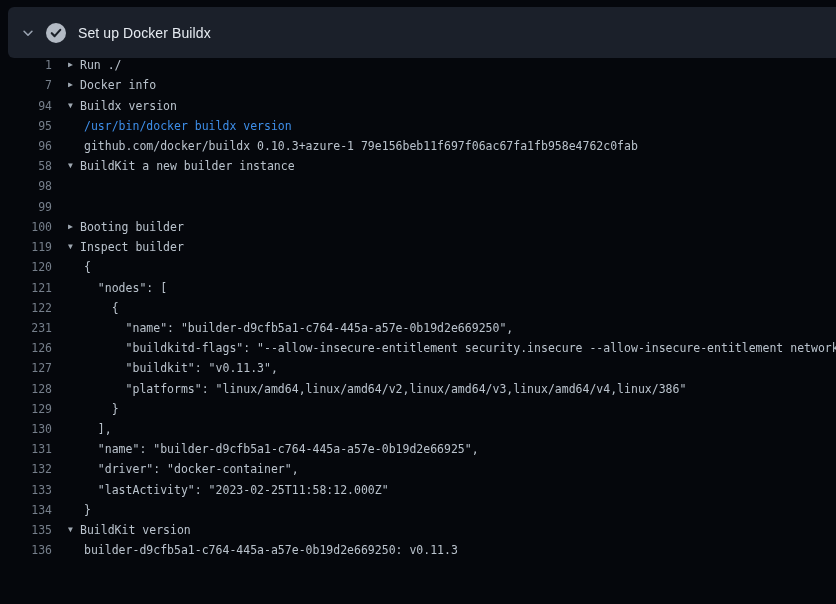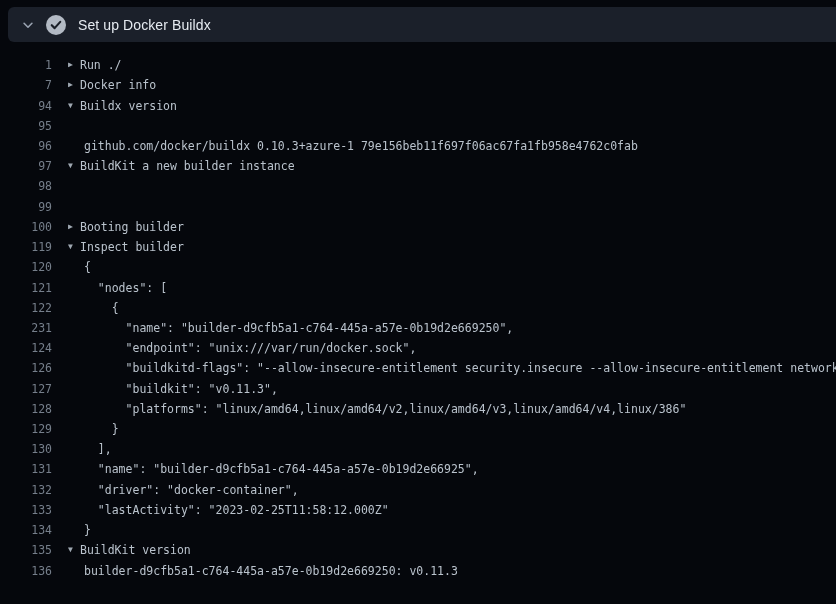--- a/index.html
+++ b/index.html
@@ -3,21 +3,21 @@
 <meta charset="utf-8">
 <style>
   * { margin:0; padding:0; box-sizing:border-box; }
   html,body { width:836px; height:604px; overflow:hidden; }
   body {
     background:#05070c;
     font-family:"DejaVu Sans Mono","Liberation Mono",monospace;
     position:relative;
   }
   .header {
-    position:absolute; left:8px; top:7px; right:0; height:35px;
+    position:absolute; left:8px; top:7px; right:0; height:51px;
     background:#1b202a;
     border-radius:6px 0 0 6px;
     display:flex; align-items:center;
     cursor:pointer;
   }
   .chev { margin-left:12px; width:16px; height:16px; display:flex; align-items:center; justify-content:center; }
   .check { margin-left:10px; width:20px; height:20px; display:flex; align-items:center; justify-content:center; }
   .title {
     margin-left:12px;
     font-family:"Liberation Sans","DejaVu Sans",sans-serif;
@@ -50,32 +50,31 @@
       <path d="M4.6 8.2l2.3 2.3 4.5-5" stroke="#1b2028" stroke-width="1.7" fill="none" stroke-linecap="round" stroke-linejoin="round"></path>
     </svg>
   </span>
   <span class="title">Set up Docker Buildx</span>
 </div>
 
 <div class="log">
     <div class="row"><span class="num">1</span><span class="grp"><span class="arrow">▶</span><span class="gtext">Run ./</span></span></div>
     <div class="row"><span class="num">7</span><span class="grp"><span class="arrow">▶</span><span class="gtext">Docker info</span></span></div>
     <div class="row"><span class="num">94</span><span class="grp"><span class="arrow">▼</span><span class="gtext">Buildx version</span></span></div>
-    <div class="row"><span class="num">95</span></div>
+    <div class="row"><span class="num">95</span><span class="txt command">/usr/bin/docker buildx version</span></div>
     <div class="row"><span class="num">96</span><span class="txt output">github.com/docker/buildx 0.10.3+azure-1 79e156beb11f697f06ac67fa1fb958e4762c0fab</span></div>
-    <div class="row"><span class="num">97</span><span class="grp"><span class="arrow">▼</span><span class="gtext">BuildKit a new builder instance</span></span></div>
+    <div class="row"><span class="num">58</span><span class="grp"><span class="arrow">▼</span><span class="gtext">BuildKit a new builder instance</span></span></div>
     <div class="row"><span class="num">98</span></div>
     <div class="row"><span class="num">99</span></div>
     <div class="row"><span class="num">100</span><span class="grp"><span class="arrow">▶</span><span class="gtext">Booting builder</span></span></div>
     <div class="row"><span class="num">119</span><span class="grp"><span class="arrow">▼</span><span class="gtext">Inspect builder</span></span></div>
     <div class="row"><span class="num">120</span><span class="txt output">{</span></div>
     <div class="row"><span class="num">121</span><span class="txt output">  "nodes": [</span></div>
     <div class="row"><span class="num">122</span><span class="txt output">    {</span></div>
     <div class="row"><span class="num">231</span><span class="txt output">      "name": "builder-d9cfb5a1-c764-445a-a57e-0b19d2e669250",</span></div>
-    <div class="row"><span class="num">124</span><span class="txt output">      "endpoint": "unix:///var/run/docker.sock",</span></div>
     <div class="row"><span class="num">126</span><span class="txt output">      "buildkitd-flags": "--allow-insecure-entitlement security.insecure --allow-insecure-entitlement network.host",</span></div>
     <div class="row"><span class="num">127</span><span class="txt output">      "buildkit": "v0.11.3",</span></div>
     <div class="row"><span class="num">128</span><span class="txt output">      "platforms": "linux/amd64,linux/amd64/v2,linux/amd64/v3,linux/amd64/v4,linux/386"</span></div>
     <div class="row"><span class="num">129</span><span class="txt output">    }</span></div>
     <div class="row"><span class="num">130</span><span class="txt output">  ],</span></div>
     <div class="row"><span class="num">131</span><span class="txt output">  "name": "builder-d9cfb5a1-c764-445a-a57e-0b19d2e66925",</span></div>
     <div class="row"><span class="num">132</span><span class="txt output">  "driver": "docker-container",</span></div>
     <div class="row"><span class="num">133</span><span class="txt output">  "lastActivity": "2023-02-25T11:58:12.000Z"</span></div>
     <div class="row"><span class="num">134</span><span class="txt output">}</span></div>
     <div class="row"><span class="num">135</span><span class="grp"><span class="arrow">▼</span><span class="gtext">BuildKit version</span></span></div>

